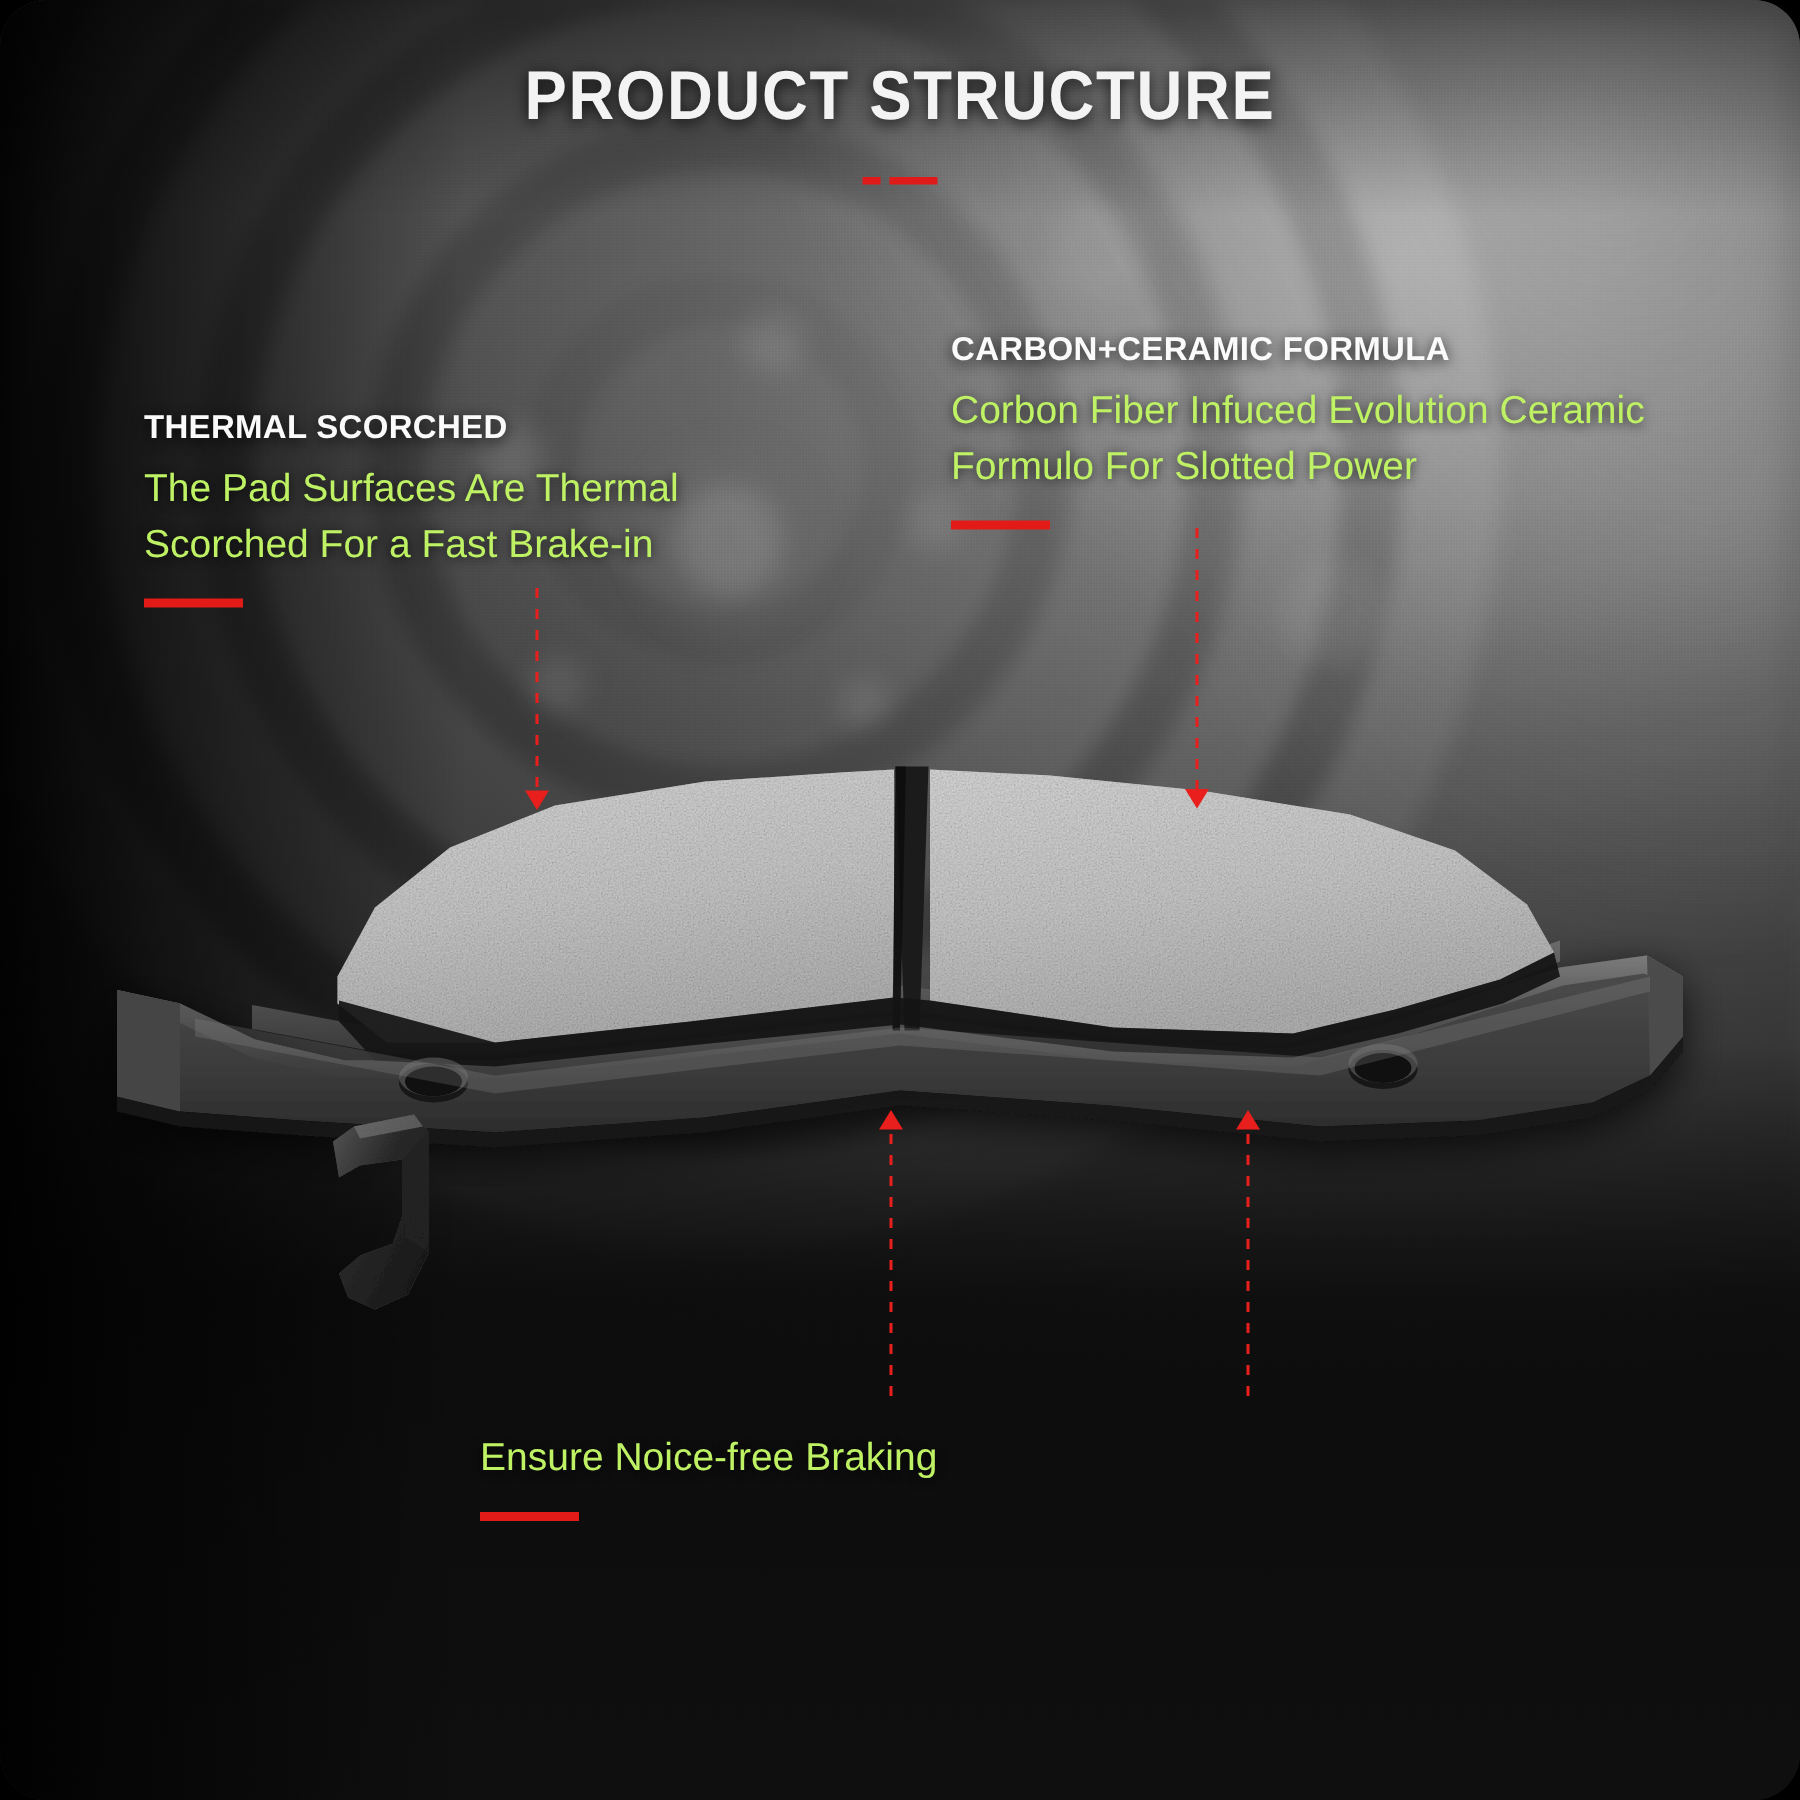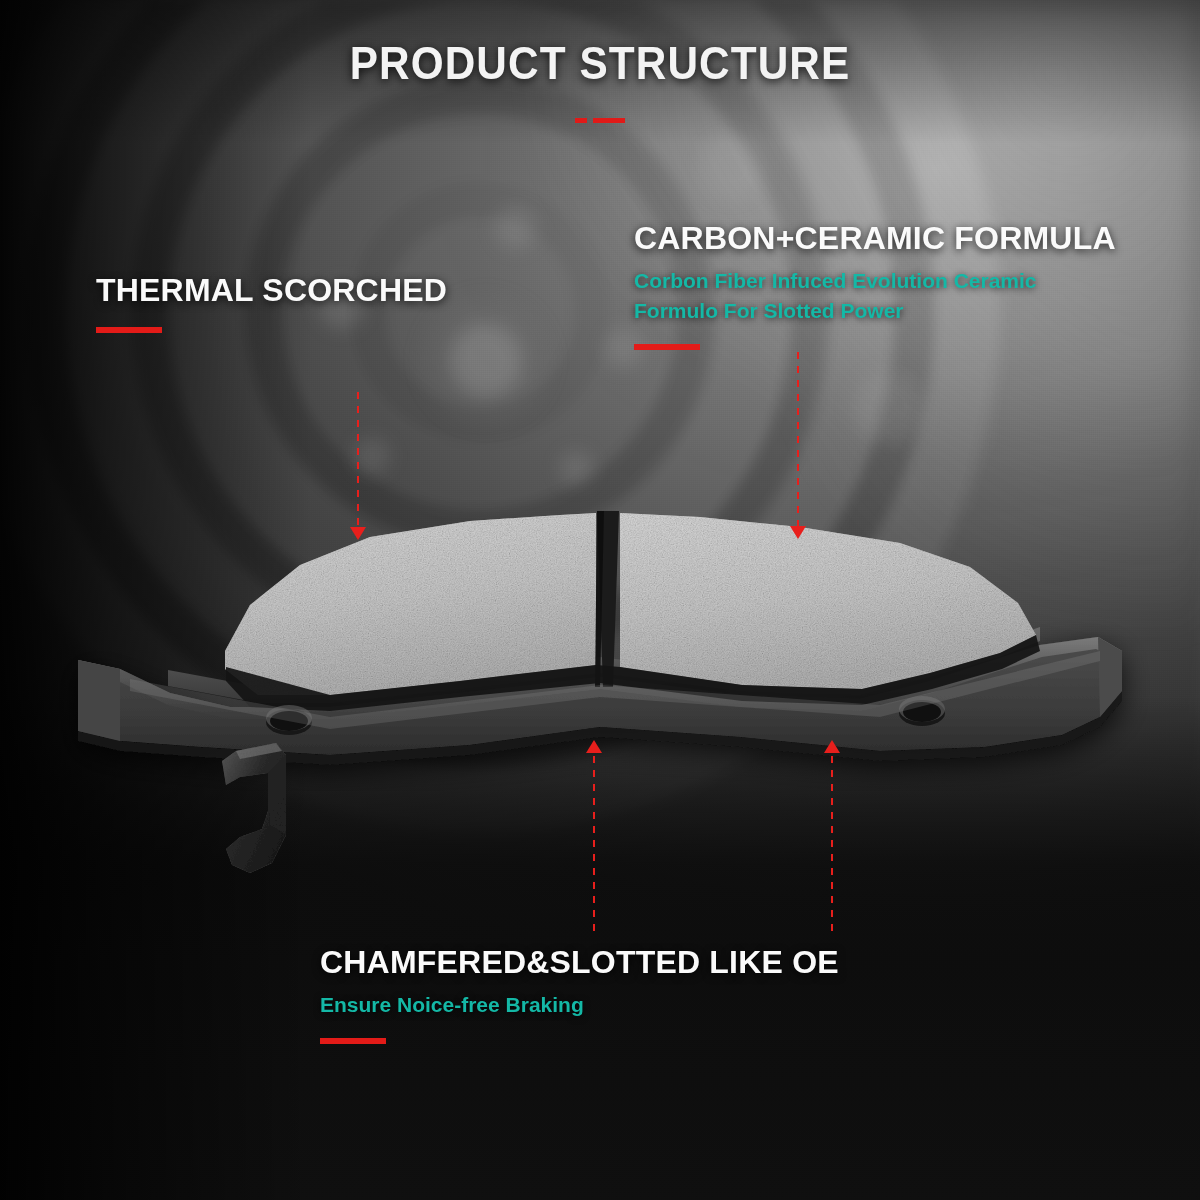--- a/index.html
+++ b/index.html
@@ -2,20 +2,21 @@
 <html><head>
 <meta charset="utf-8">
 <style>
   html,body{margin:0;padding:0;background:#000;}
   #stage{
     position:relative;
     width:1200px;height:1200px;
     overflow:hidden;
     font-family:"Liberation Sans", sans-serif;
     background:#121212;
+    border-radius:31px;
     -webkit-font-smoothing:antialiased;
   }
 
   
   .bg-layer{position:absolute;inset:0;pointer-events:none;}
 
   #bg-base{
     background:
       radial-gradient(125% 90% at 78% 14%, #9a9a9a 0%, #7d7d7d 16%, #5e5e5e 32%, #3f3f3f 50%, #262626 68%, #161616 84%, #0d0d0d 100%);
   }
@@ -76,31 +77,31 @@
     position:absolute;left:0;right:0;top:118px;
     display:flex;justify-content:center;align-items:center;gap:6px;
   }
   #title-accent .seg-short{width:12px;height:5px;background:#e01a18;}
   #title-accent .seg-long{width:32px;height:5px;background:#e01a18;}
 
   .callout{position:absolute;}
   .callout h2{
     margin:0;
     color:#fafafa;
-    font-size:32px;
+    font-size:22px;
     font-weight:700;
     letter-spacing:.2px;
     white-space:nowrap;
     text-shadow:0 2px 9px rgba(0,0,0,.8);
   }
   .callout p{
     margin:9px 0 0 0;
-    color:#14b8a6;
-    font-size:21px;
-    font-weight:700;
+    color:#bef264;
+    font-size:26px;
+    font-weight:400;
     line-height:1.42;
     text-shadow:0 1px 7px rgba(0,0,0,.75);
   }
   .callout p span{display:block;}
   .rule{margin-top:18px;width:66px;height:6px;background:#e31b18;}
 
   #callout-thermal{left:96px;top:272px;}
   #callout-formula{left:634px;top:220px;}
   #callout-chamfer{left:320px;top:944px;}
 
@@ -282,33 +283,36 @@
     <span class="dash"></span>
     <span class="head"></span>
   </div>
   <div class="leader up" id="leader-chamfer-right">
     <span class="dash"></span>
     <span class="head"></span>
   </div>
 
   <div class="callout" id="callout-thermal">
     <h2>THERMAL SCORCHED</h2>
+    <p>
+      <span>The Pad Surfaces Are Thermal</span>
+      <span>Scorched For a Fast Brake-in</span>
+    </p>
     <div class="rule"></div>
   </div>
 
   <div class="callout" id="callout-formula">
     <h2>CARBON+CERAMIC FORMULA</h2>
     <p>
       <span>Corbon Fiber Infuced Evolution Ceramic</span>
       <span>Formulo For Slotted Power</span>
     </p>
     <div class="rule"></div>
   </div>
 
   <div class="callout" id="callout-chamfer">
-    <h2>CHAMFERED&amp;SLOTTED LIKE OE</h2>
     <p>
       <span>Ensure Noice-free Braking</span>
     </p>
     <div class="rule"></div>
   </div>
 
 </div>
 
 </body></html>

